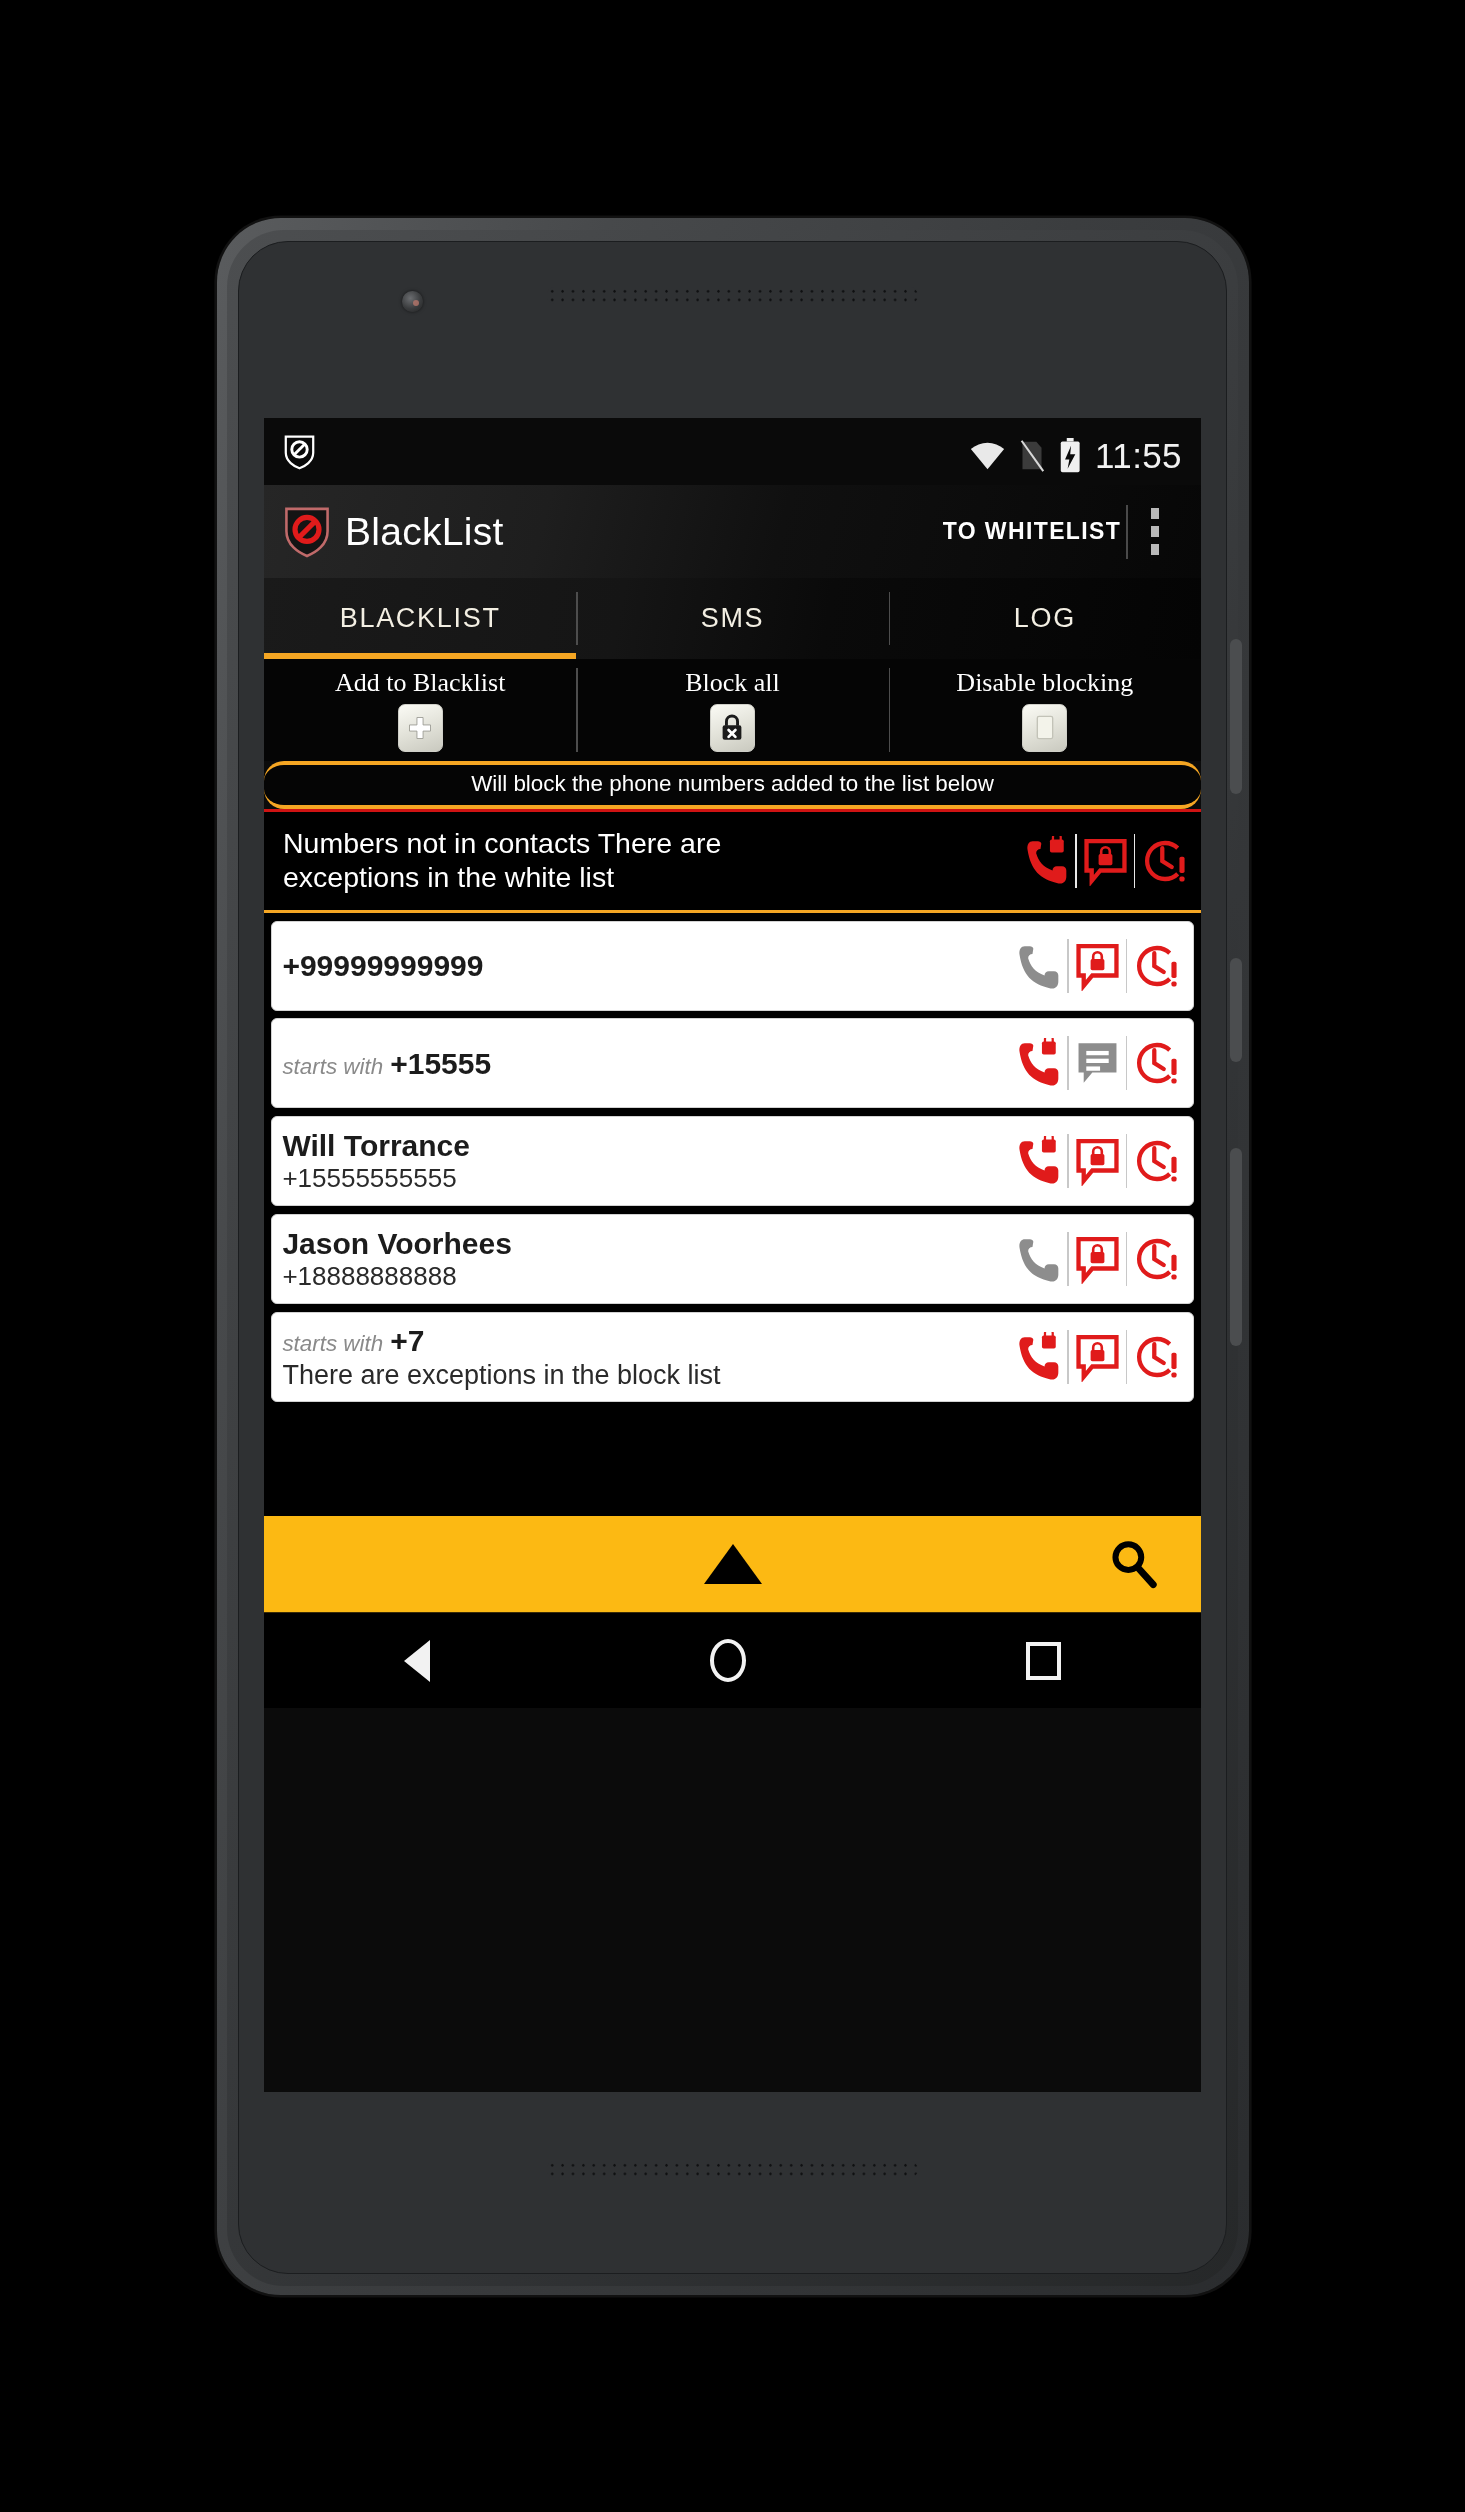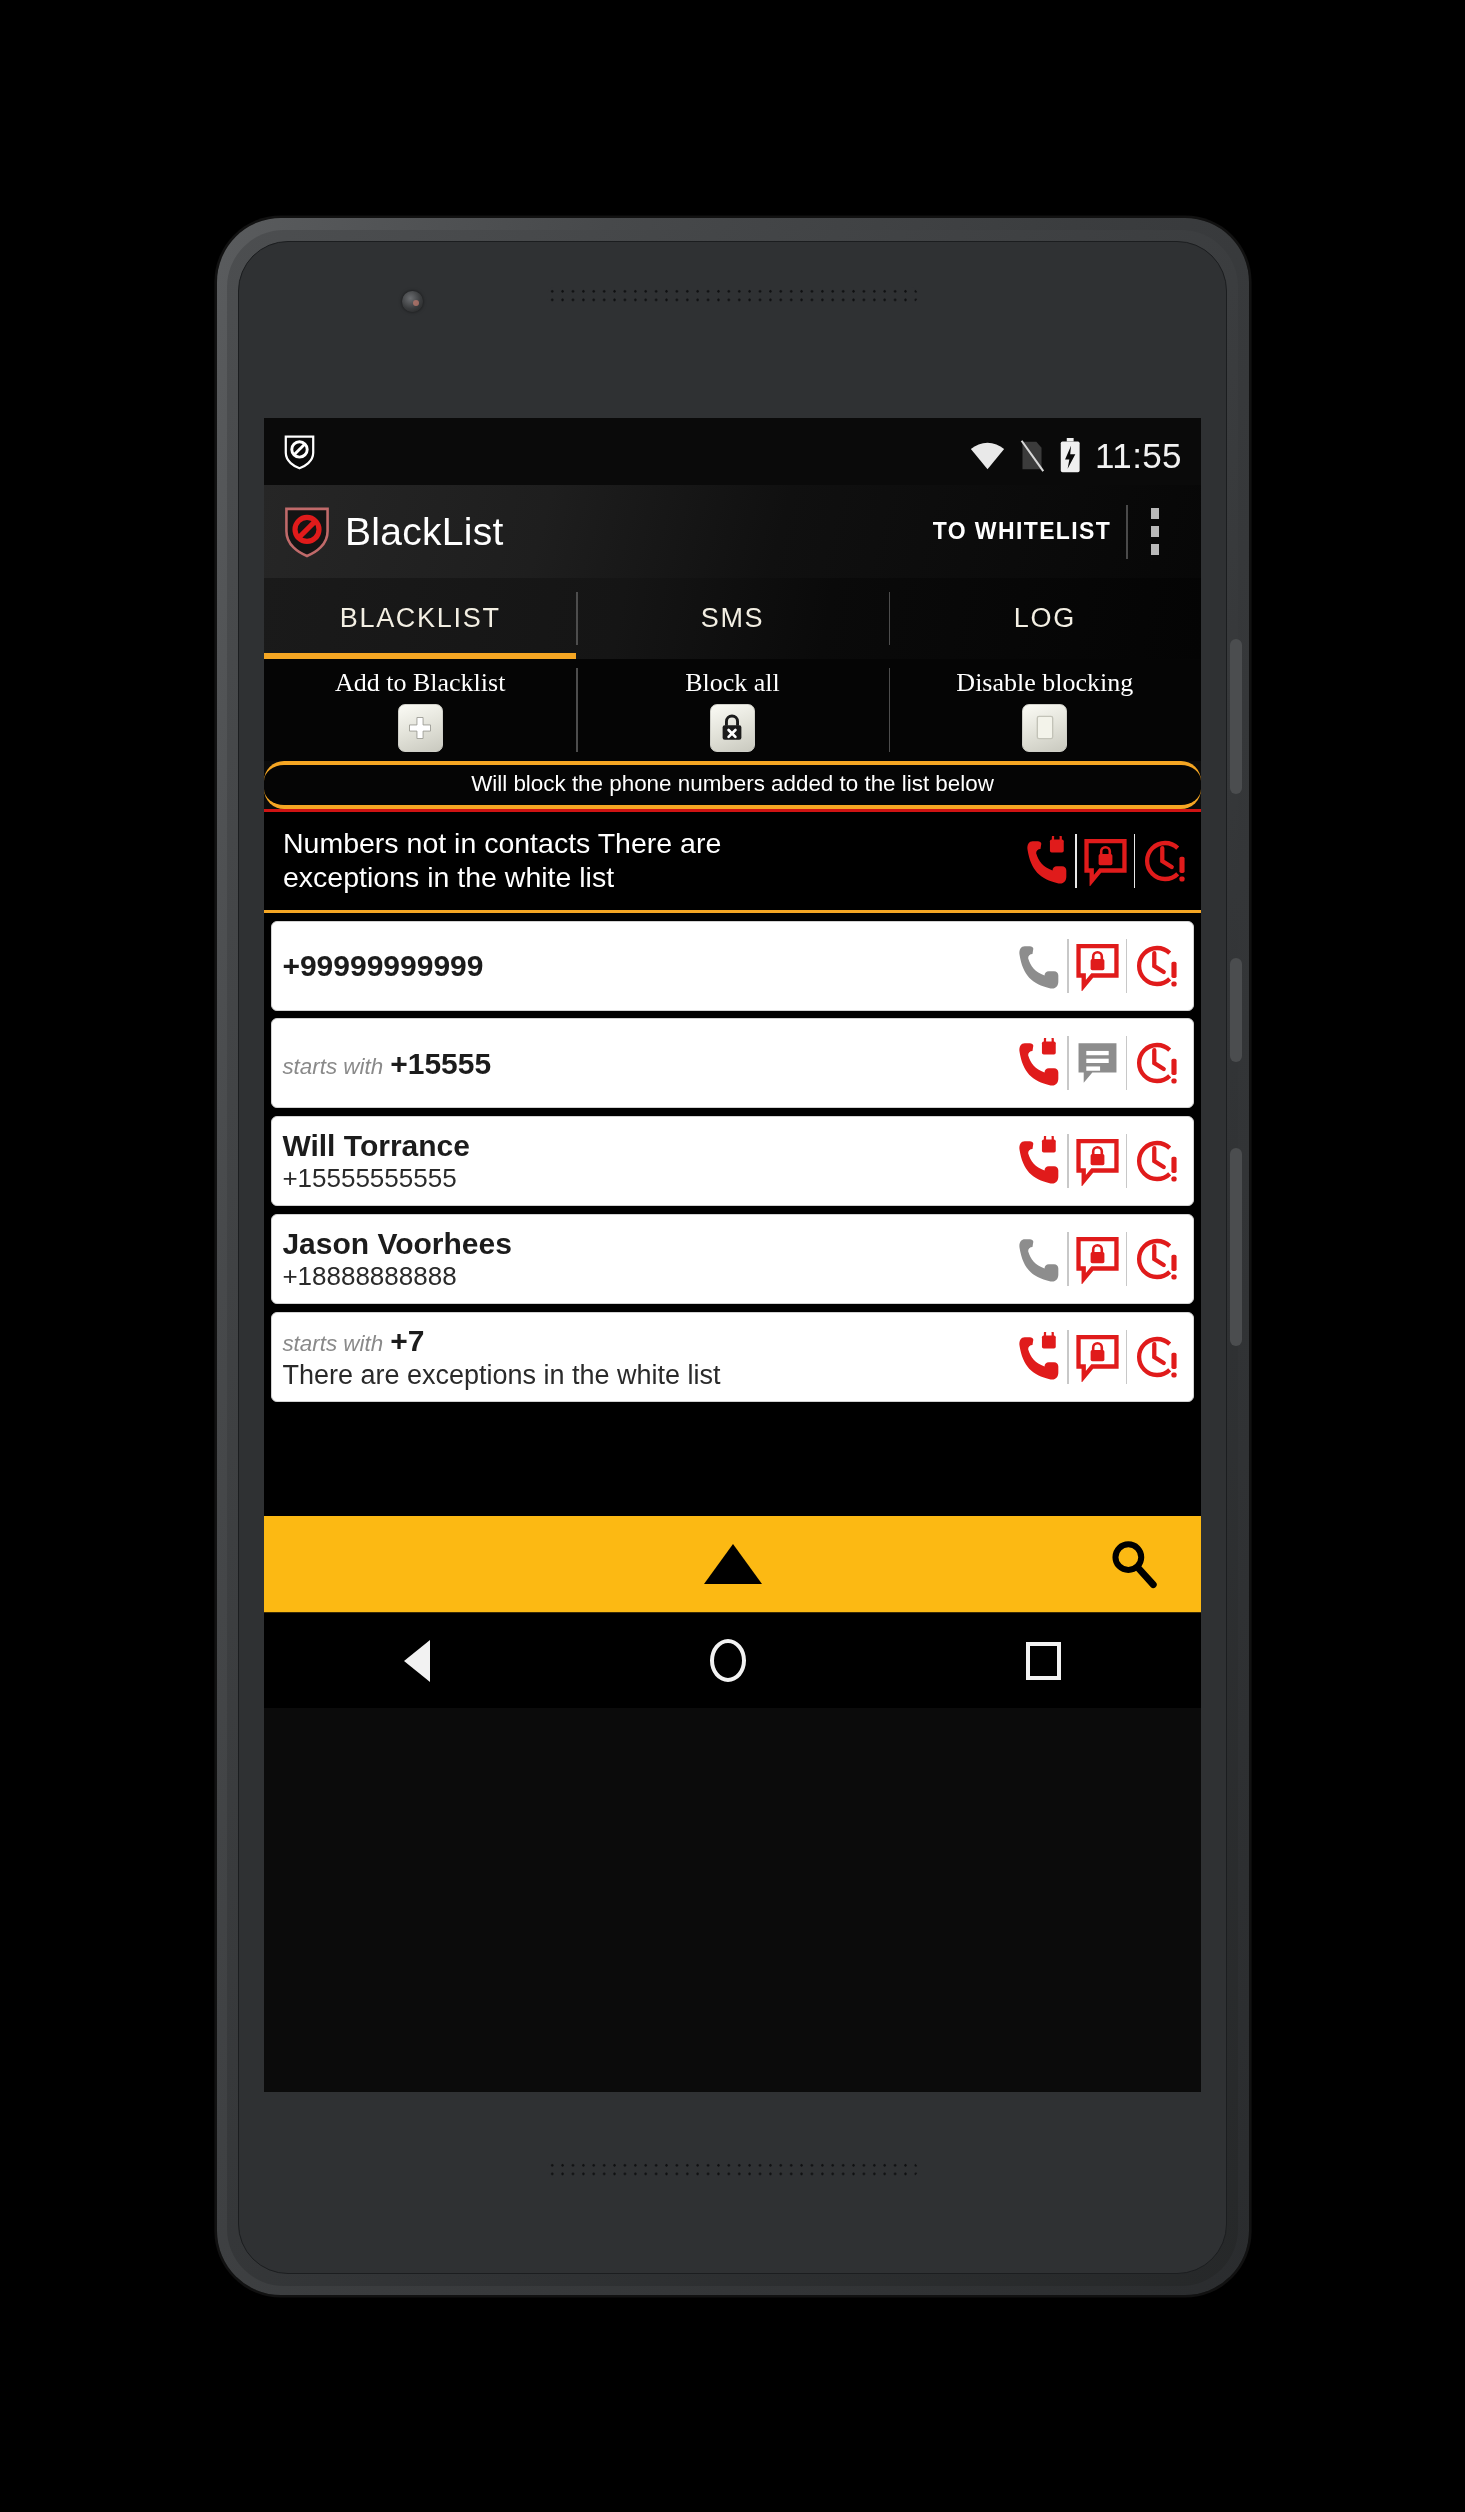--- a/index.html
+++ b/index.html
@@ -95,21 +95,21 @@
     position: relative;
   }
   .app-logo { width: 48px; height: 54px; margin-right: 14px; }
   .app-title {
     color: #fff; font-size: 39px; font-weight: 400;
     letter-spacing: 0.3px;
   }
   .ab-right { margin-left: auto; display: flex; align-items: center; height: 100%; }
   .to-whitelist {
     color: #fff; font-size: 23px; font-weight: bold;
-    letter-spacing: 1.4px; padding-right: 15px;
+    letter-spacing: 1.4px; padding-right: 5px;
   }
   .ab-divider { width: 1.7px; height: 54px; background: #4a4a4a; }
   .overflow-dots {
     width: 54px; display: flex; flex-direction: column;
     align-items: center; gap: 7px;
   }
   .overflow-dots i { display: block; width: 7.8px; height: 11.2px; background: #b9b9b9; }
 
   
   .tabs {
@@ -510,21 +510,21 @@
             </svg>
           </div>
         </div>
       </div>
 
       <div class="row-white">
         <div class="row-text">
           <div class="rt-primary">
             <span class="rt-prefix">starts with</span><span>+7</span>
           </div>
-          <div class="rt-plain">There are exceptions in the white list</div>
+          <div class="rt-plain">There are exceptions in the block list</div>
         </div>
         <div class="row-icons">
           <div class="ic">
             <svg viewBox="0 0 52 58" width="45" height="50">
               <path d="M10 6 C6 6 3 10 4 16 C8 40 18 50 40 55 C46 56 49 52 49 47 L49 40 C49 37 47 35 44 35 L38 35 C35 35 33 37 33 40 C22 36 17 30 14 20 C14 17 16 15 19 15 L20 9 C20 7 18 6 16 6 Z" fill="#e01b1b"></path>
               <rect x="30" y="4" width="16" height="15" rx="2" fill="#e01b1b"></rect>
               <path d="M33.5 5 V1.5 a4.5 4.5 0 0 1 9 0 V5" fill="none" stroke="#e01b1b" stroke-width="2.6"></path>
             </svg>
           </div>
           <div class="sep"></div>

